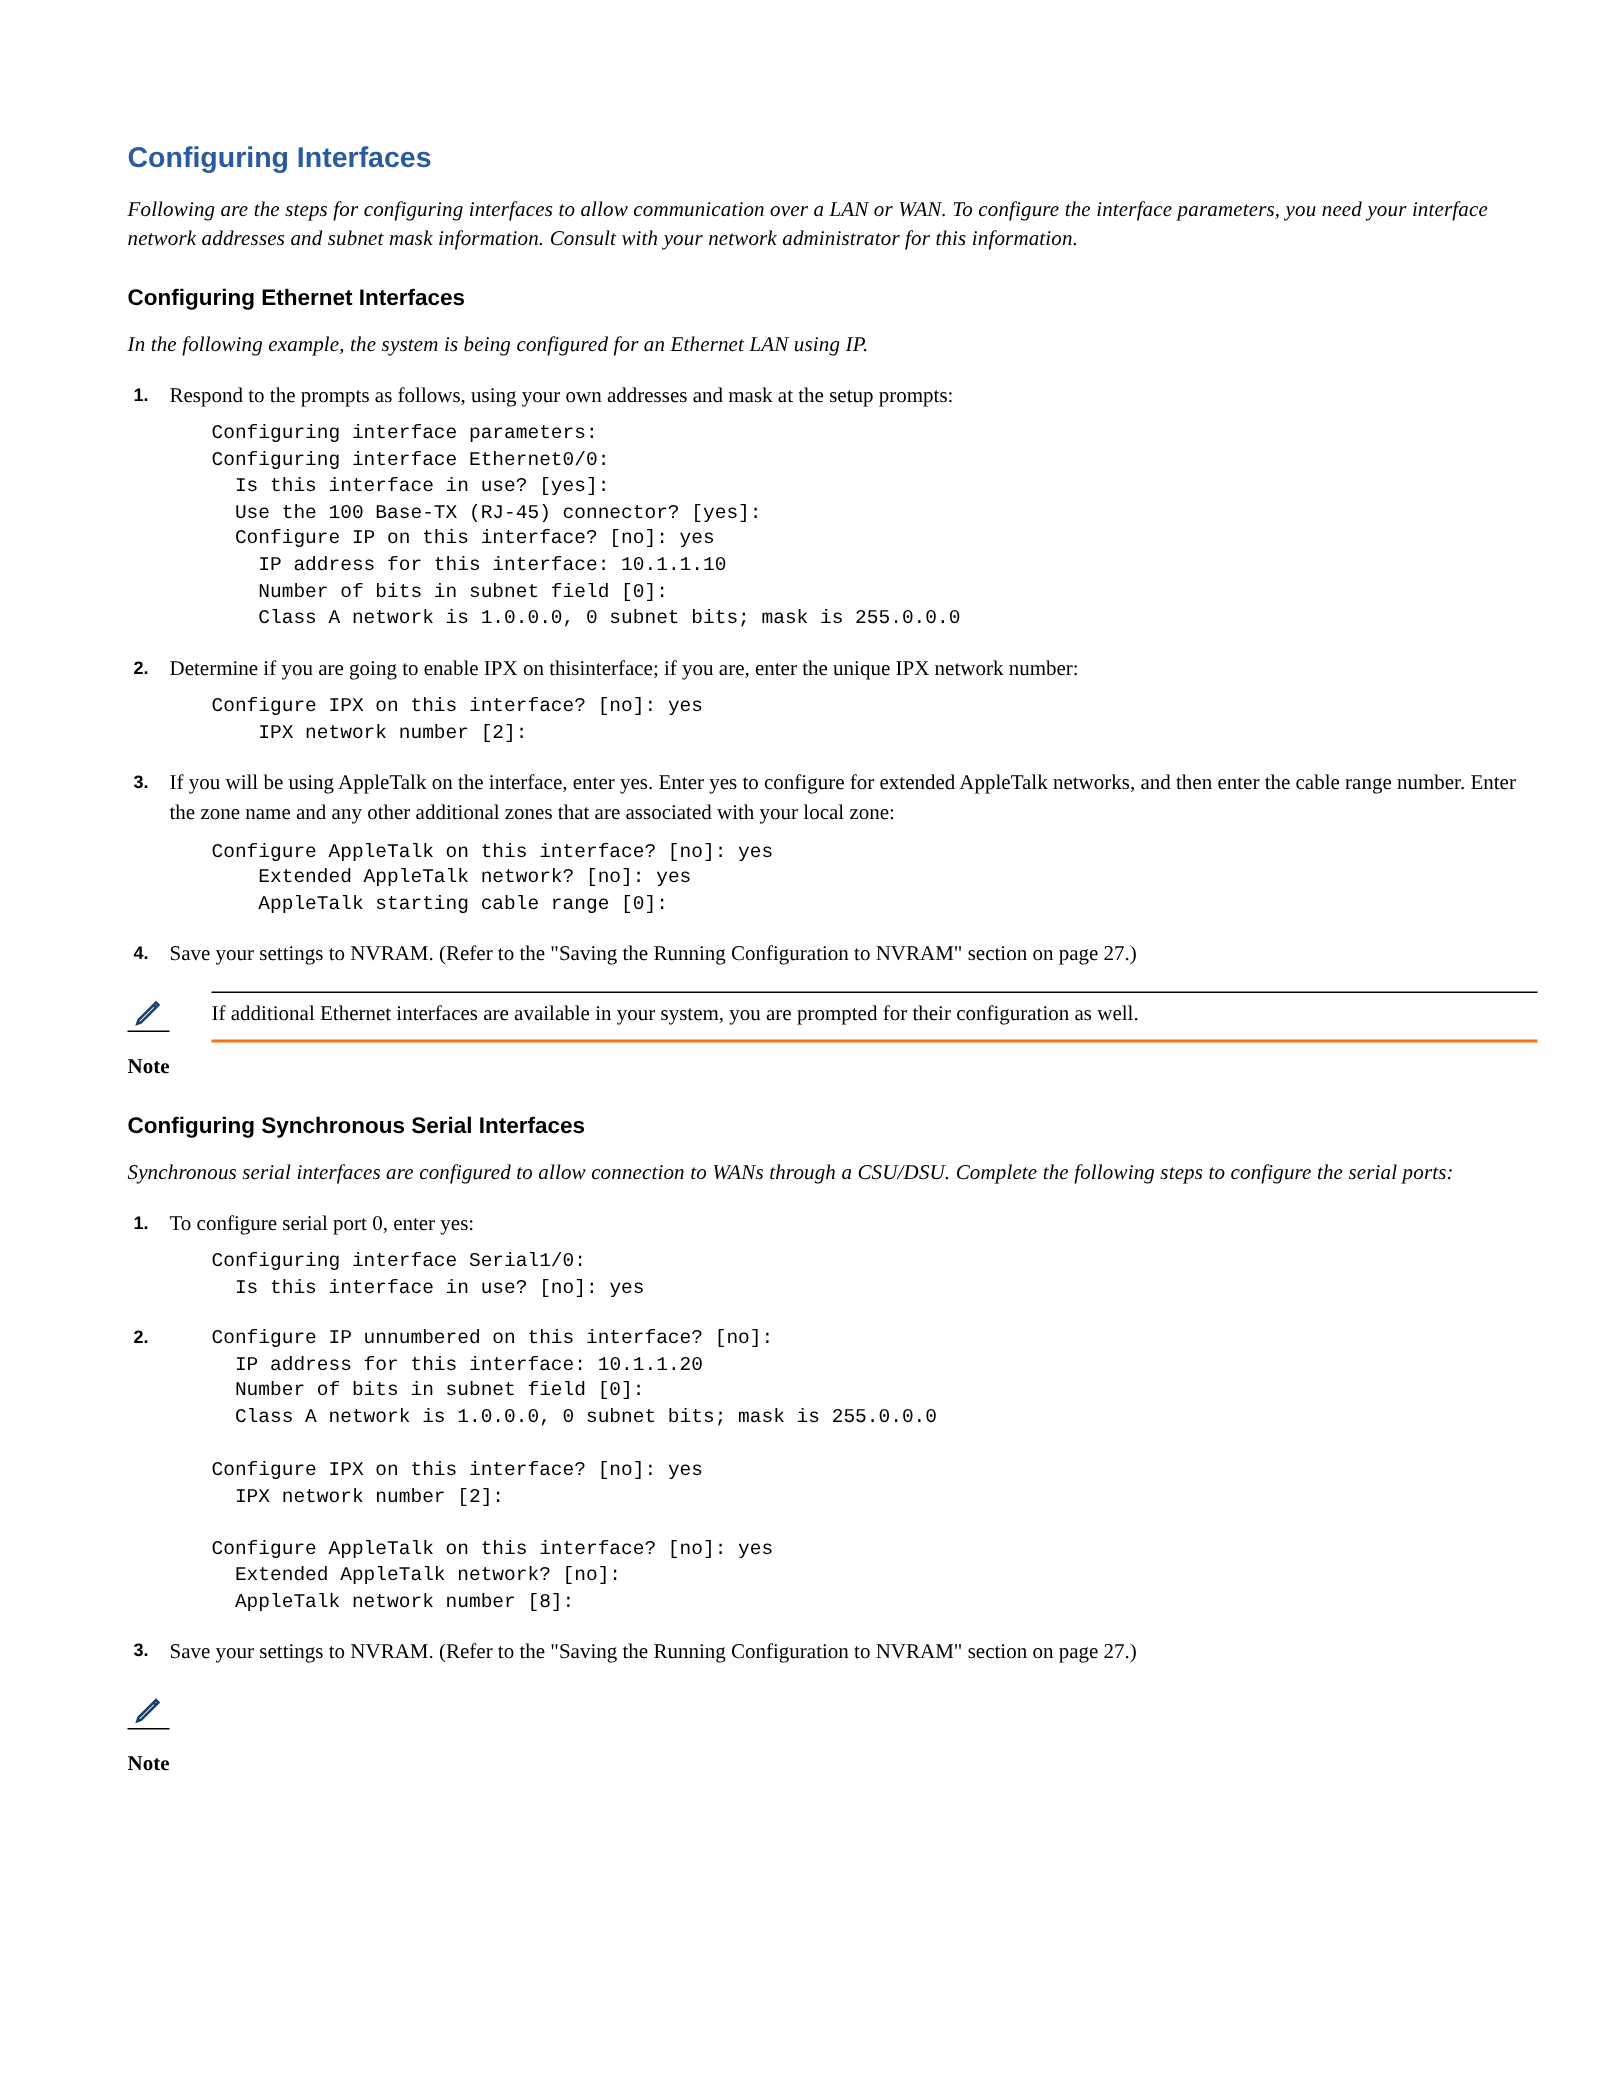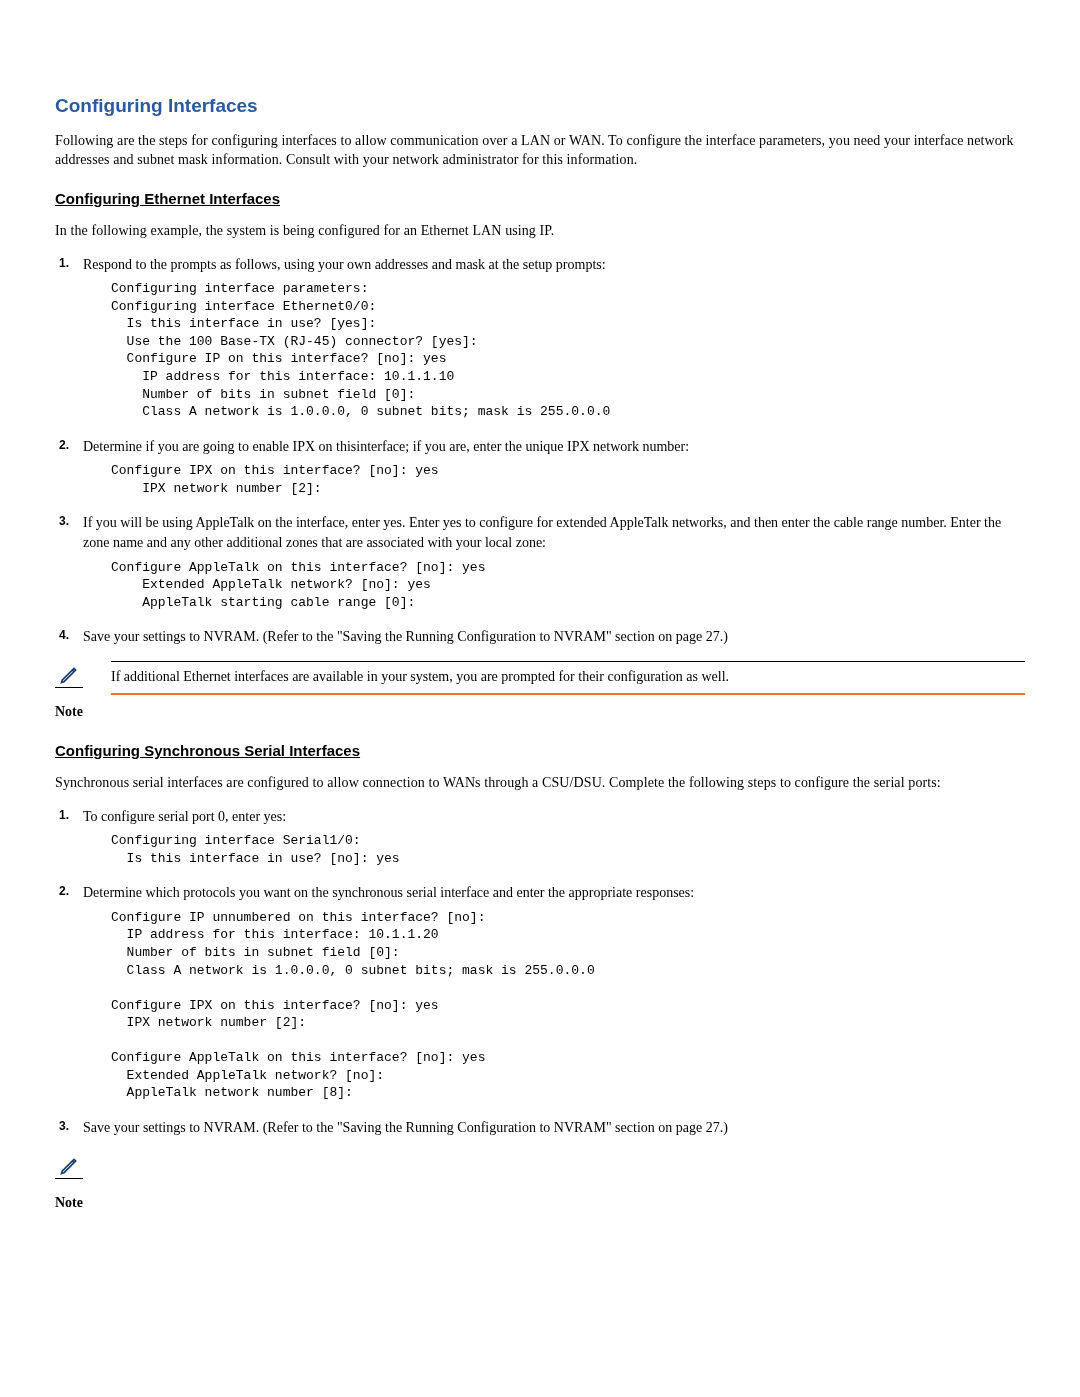--- a/index.html
+++ b/index.html
@@ -5,41 +5,41 @@
   body {
     margin: 0;
     padding: 0;
     background: #fff;
     font-family: "Times New Roman", Times, serif;
     font-size: 14px;
     color: #000;
     width: 1080px;
   }
   .page {
-    padding: 95px 55px 50px 55px;
+    padding: 95px 55px 50px 85px;
   }
   h2.section {
     font-family: Arial, Helvetica, sans-serif;
     font-weight: bold;
     color: #2a5aa0;
     font-size: 19px;
     margin: 0 0 10px 0;
   }
   p.body {
     margin: 15px 0 14px 0;
     line-height: 1.35;
     letter-spacing: 0.1px;
+    font-style: italic;
   }
   h3.sub {
     font-family: Arial, Helvetica, sans-serif;
     font-weight: bold;
     font-size: 15px;
     margin: 20px 0 10px 0;
     color: #000;
-    text-decoration: underline;
   }
   ol.steps {
     list-style: none;
     padding: 0;
     margin: 0 0 14px 0;
   }
   ol.steps > li {
     position: relative;
     padding-left: 28px;
     margin-bottom: 6px;
@@ -168,21 +168,20 @@
 
   <ol class="steps">
     <li>
       <span class="num">1.</span>
       <span>To configure serial port 0, enter yes:</span>
 <pre class="code"><span>Configuring interface Serial1/0:</span>
 <span>  Is this interface in use? [no]: </span><b>yes</b></pre>
     </li>
     <li>
       <span class="num">2.</span>
-      <span>Determine which protocols you want on the synchronous serial interface and enter the appropriate responses:</span>
 <pre class="code"><span>Configure IP unnumbered on this interface? [no]:</span>
 <span>  IP address for this interface: </span><b>10.1.1.20</b>
 <span>  Number of bits in subnet field [0]:</span>
 <span>  Class A network is 1.0.0.0, 0 subnet bits; mask is 255.0.0.0</span>
 <span></span>
 <span>Configure IPX on this interface? [no]: </span><b>yes</b>
 <span>  IPX network number [2]:</span>
 <span></span>
 <span>Configure AppleTalk on this interface? [no]: </span><b>yes</b>
 <span>  Extended AppleTalk network? [no]:</span>

